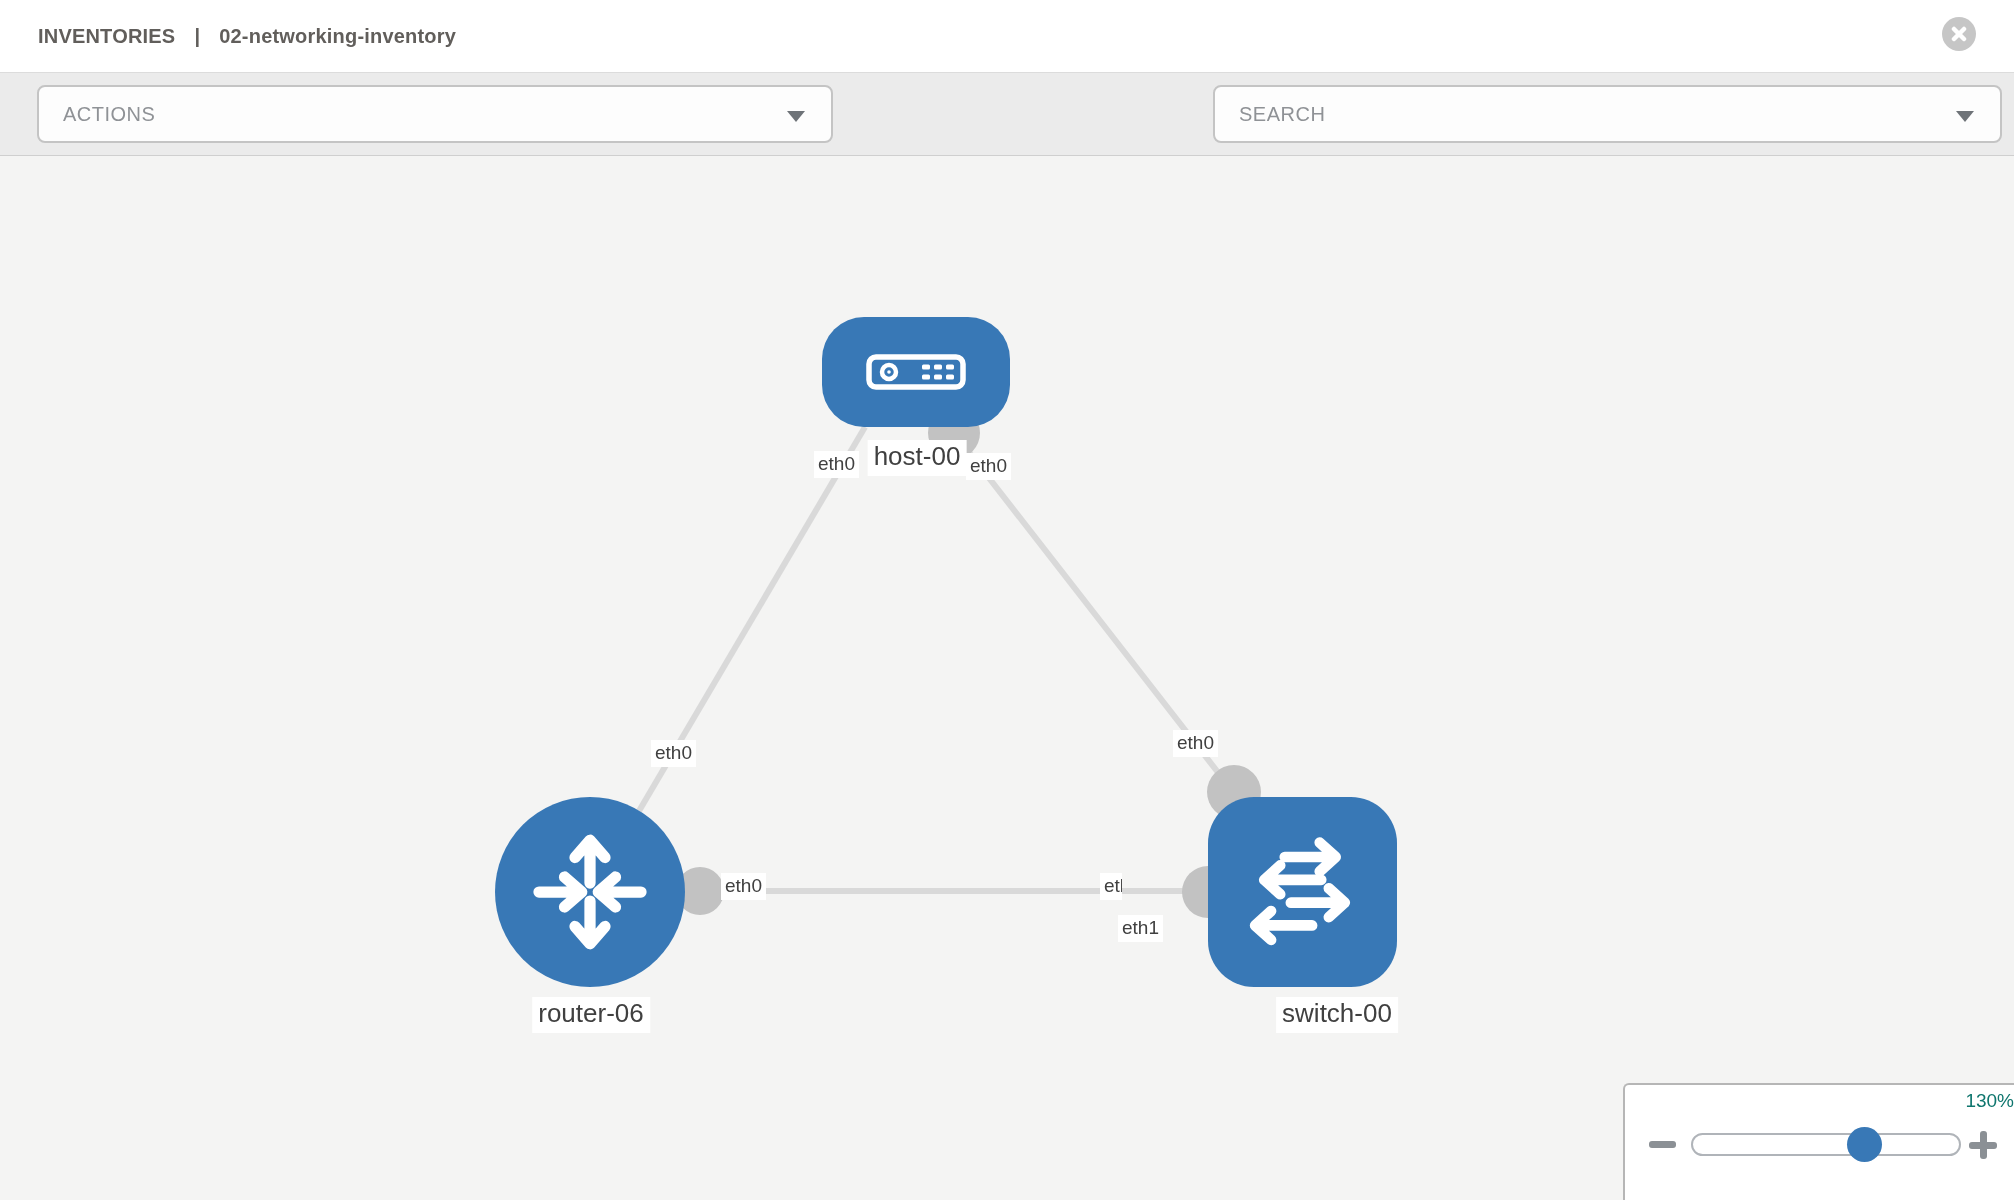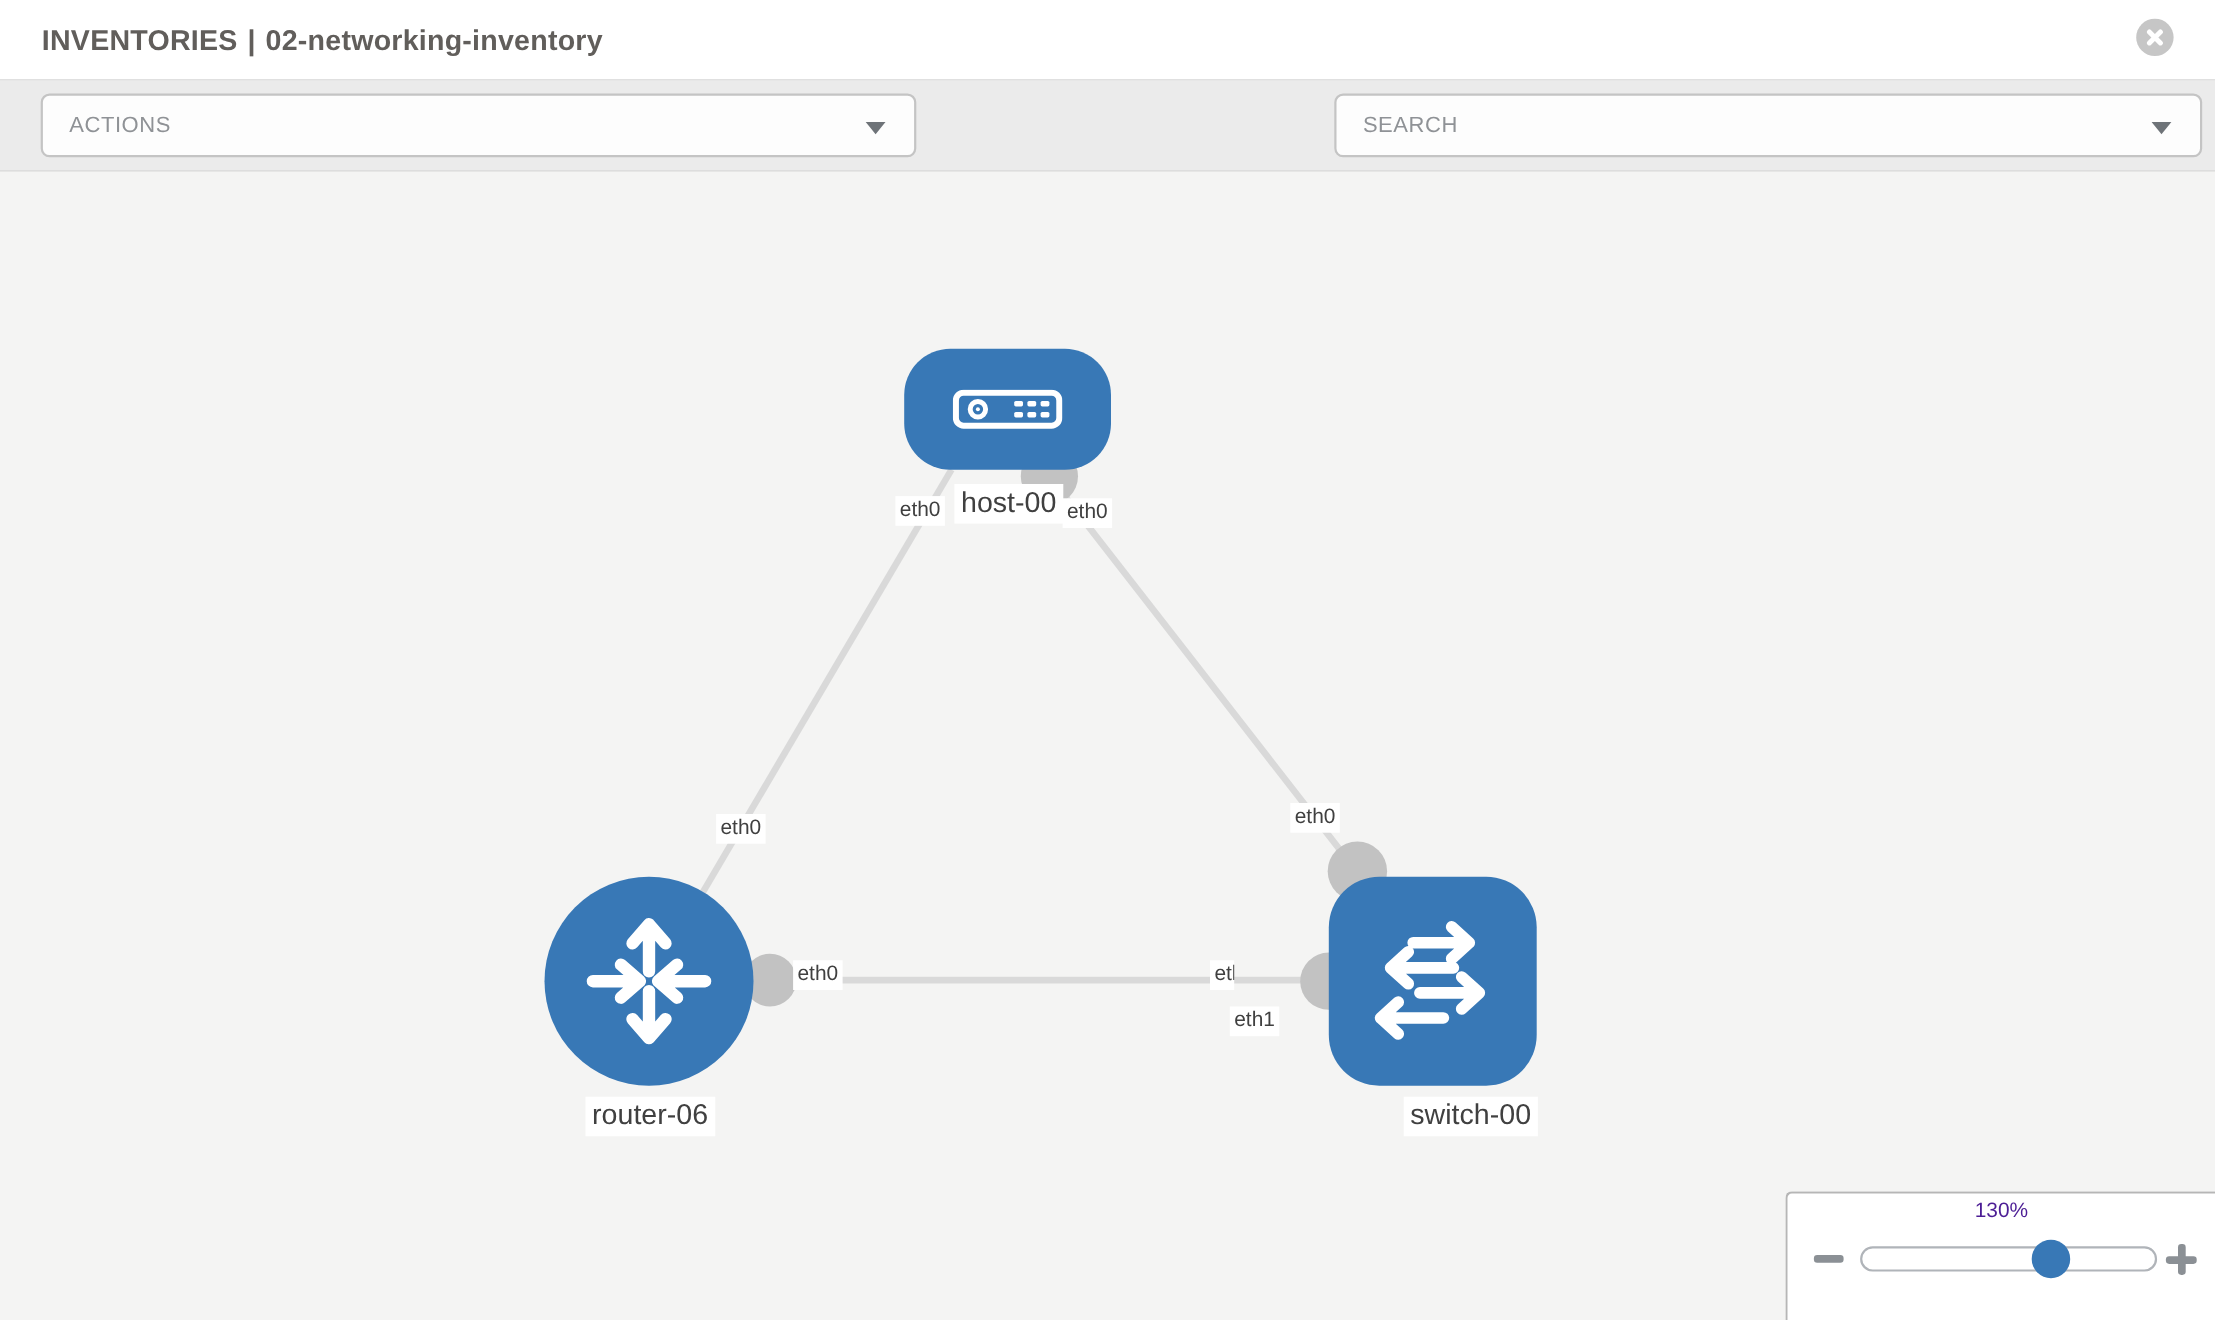--- a/index.html
+++ b/index.html
@@ -2,21 +2,21 @@
 <html><head>
 <meta charset="utf-8">
 <style>
   * { margin:0; padding:0; box-sizing:border-box; }
   html,body { width:2014px; height:1200px; font-family:"Liberation Sans", sans-serif; background:#fff; overflow:hidden; }
   .app { position:relative; width:2014px; height:1200px; }
 
   
   .header { position:absolute; left:0; top:0; width:2014px; height:72px; background:#ffffff; }
   .title { position:absolute; left:38px; top:0; height:72px; display:flex; align-items:center;
-           font-size:26px; font-weight:bold; color:#615e5b; letter-spacing:.2px; }
+           font-size:20px; font-weight:bold; color:#615e5b; letter-spacing:.2px;gap:10px; }
   .title span { margin-right:9px; }
   .close-btn { position:absolute; left:1942px; top:17px; width:34px; height:34px; border-radius:50%;
                background:#c6c6c6; display:flex; align-items:center; justify-content:center; cursor:pointer; }
 
   
   .toolbar { position:absolute; left:0; top:72px; width:2014px; height:84px; background:#ebebeb;
              border-top:1px solid #dcdcdc; border-bottom:1px solid #cfcfcf; }
   .combo { position:absolute; top:12px; height:58px; background:#fdfdfd; border:2px solid #c4c4c4;
            border-radius:8px; display:flex; align-items:center; cursor:pointer; }
   .combo-label { padding-left:24px; font-size:20px; color:#8f9296; letter-spacing:.5px; }
@@ -46,22 +46,22 @@
   .chip-eth-host-right  { left:966px; top:297px; }
   .chip-eth-router-diag { left:651px; top:584px; }
   .chip-eth-switch-top  { left:1173px; top:574px; }
   .chip-eth-mid-left    { left:721px; top:717px; }
   .chip-eth-mid-hidden  { left:1100px; top:717px; width:22px; overflow:hidden; padding-right:0; }
   .chip-eth-mid-front   { left:1118px; top:759px; }
 
   
   .zoom-panel { position:absolute; left:1623px; top:1083px; width:391px; height:117px; background:#ffffff;
                 border:2px solid #b6b6b6; border-right:none; border-bottom:none; border-top-left-radius:6px; }
-  .zoom-value { position:absolute; left:0; top:5px; width:100%; text-align:center;
-                font-size:19px; color:#4c1d95; }
+  .zoom-value { position:absolute; left:0; top:5px; width:100%; text-align:right;
+                font-size:19px; color:#0f766e; }
   .zoom-minus { position:absolute; left:24px; top:56px; width:27px; height:7px; border-radius:3px; background:#8b9095; cursor:pointer; }
   .zoom-track { position:absolute; left:66px; top:48px; width:270px; height:23px; background:#fff;
                 border:2px solid #b0b4b9; border-radius:12px; cursor:pointer; }
   .zoom-handle { position:absolute; left:222px; top:42px; width:35px; height:35px; border-radius:50%;
                  background:#3878b6; cursor:grab; }
   .zoom-plus { position:absolute; left:344px; top:46px; width:28px; height:28px; cursor:pointer; }
   .zoom-plus::before { content:""; position:absolute; left:0; top:10.5px; width:28px; height:7px; border-radius:3px; background:#8b9095; }
   .zoom-plus::after  { content:""; position:absolute; left:10.5px; top:0; width:7px; height:28px; border-radius:3px; background:#8b9095; }
 </style>
 </head>

